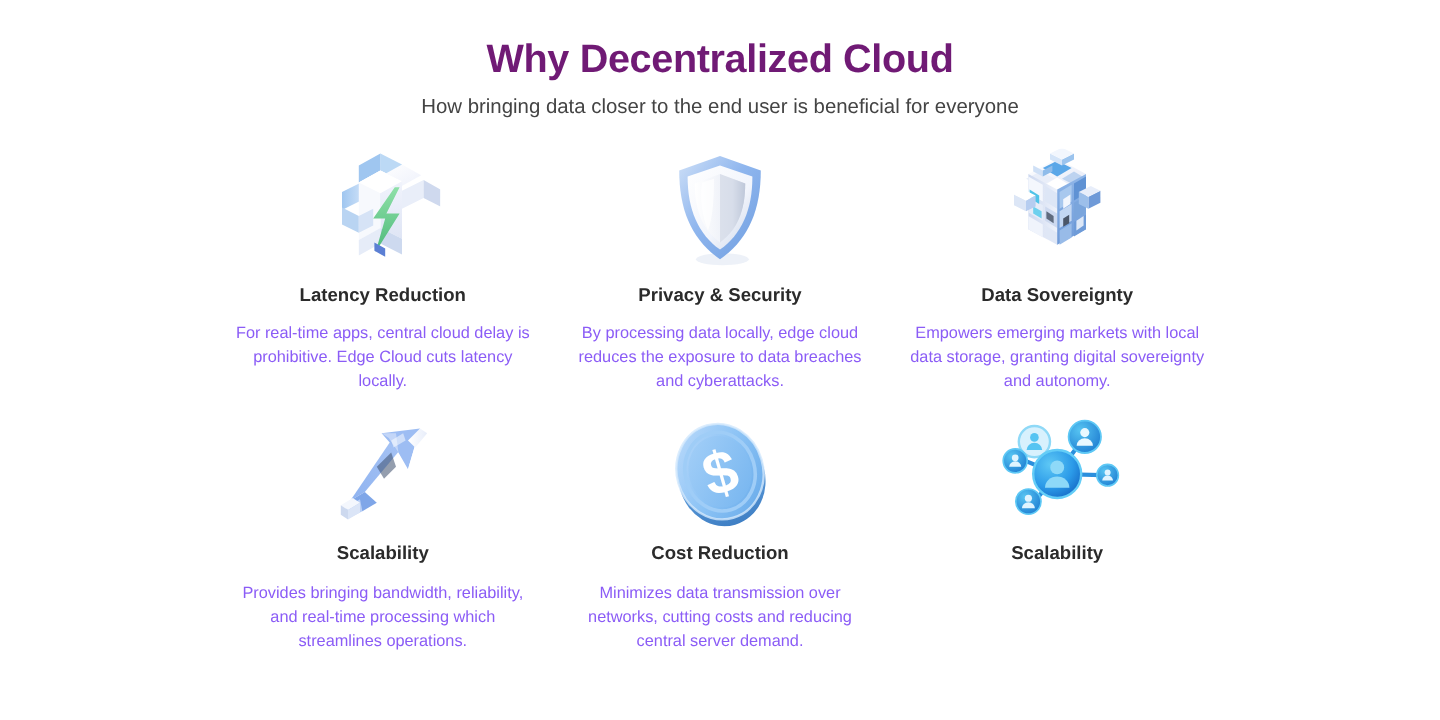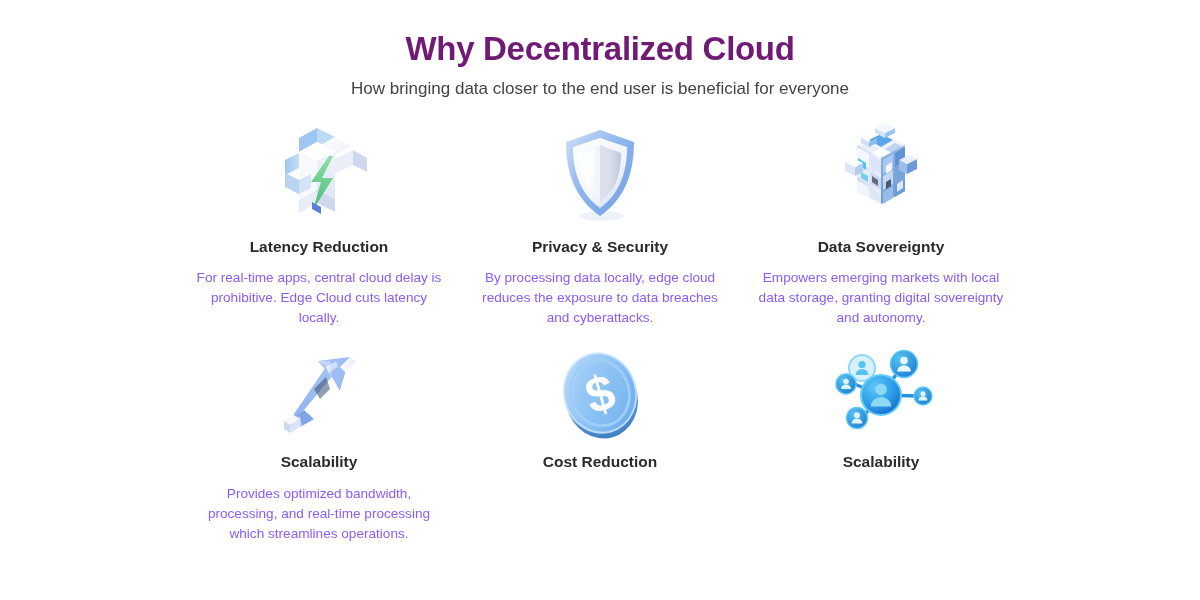--- a/index.html
+++ b/index.html
@@ -290,21 +290,21 @@
           <polygon points="10,74 20,68 26,72 16,78" fill="#f4f7fd"></polygon>
           <polygon points="10,74 16,78 16,86 10,82" fill="#cdd9ef"></polygon>
           <polygon points="16,78 26,72 26,80 16,86" fill="#dbe5f7"></polygon>
 
           <polygon points="40,42 52,30 56,42 46,52" fill="#3d4f6b" opacity="0.55"></polygon>
 
           <polygon points="52,20 62,14 64,20 54,26" fill="#ffffff" opacity="0.5"></polygon>
         </svg>
       </div>
       <div class="card-title">Scalability</div>
-      <div class="card-desc">Provides optimized bandwidth, processing, and real-time processing which streamlines operations.</div>
+      <div class="card-desc">Provides bringing bandwidth, reliability, and real-time processing which streamlines operations.</div>
     </div>
 
     <div class="feature-card row2">
       <div class="card-icon">
         <svg width="92" height="92" viewBox="0 0 92 92">
           <defs>
             <linearGradient id="g5face" x1="0" y1="0" x2="1" y2="1">
               <stop offset="0" stop-color="#bfdcfb"></stop>
               <stop offset="0.5" stop-color="#8cc3f5"></stop>
               <stop offset="1" stop-color="#63a7e8"></stop>
@@ -327,20 +327,21 @@
             <ellipse cx="46" cy="46" rx="29" ry="33" fill="none" stroke="#9fcdf7" stroke-width="3"></ellipse>
             <ellipse cx="46" cy="46" rx="26" ry="30" fill="url(#g5in)"></ellipse>
 
             <ellipse cx="46" cy="46" rx="36" ry="40" fill="none" stroke="#d3e8fd" stroke-width="2" opacity="0.8"></ellipse>
 
             <text x="46" y="64" font-family="'Liberation Sans', sans-serif" font-size="50" font-weight="bold" fill="#ffffff" text-anchor="middle">$</text>
           </g>
         </svg>
       </div>
       <div class="card-title">Cost Reduction</div>
+      <div class="card-desc">Minimizes data transmission over networks, cutting costs and reducing central server demand.</div>
     </div>
 
     <div class="feature-card row2">
       <div class="card-icon">
         <svg width="110" height="90" viewBox="0 0 110 90">
           <defs>
             <radialGradient id="g6hub" cx="0.35" cy="0.3" r="0.8">
               <stop offset="0" stop-color="#5ec8f5"></stop>
               <stop offset="0.6" stop-color="#2b9ae8"></stop>
               <stop offset="1" stop-color="#1567c4"></stop>

